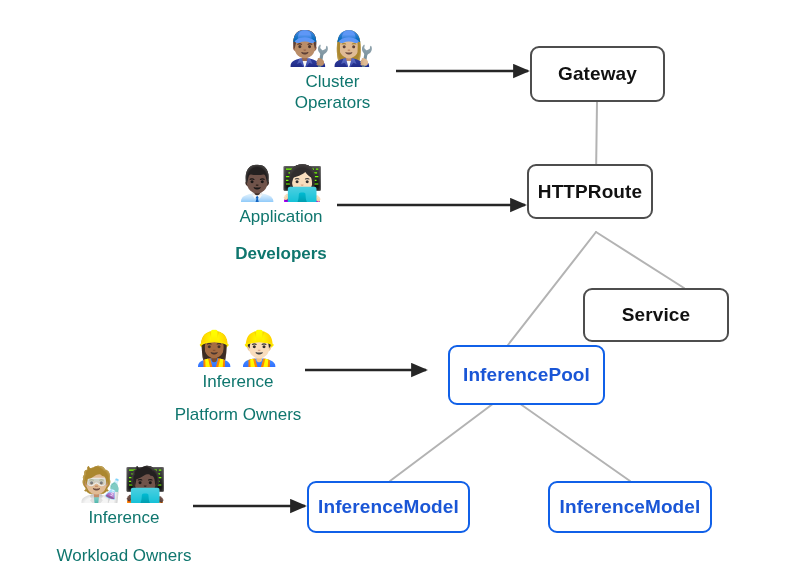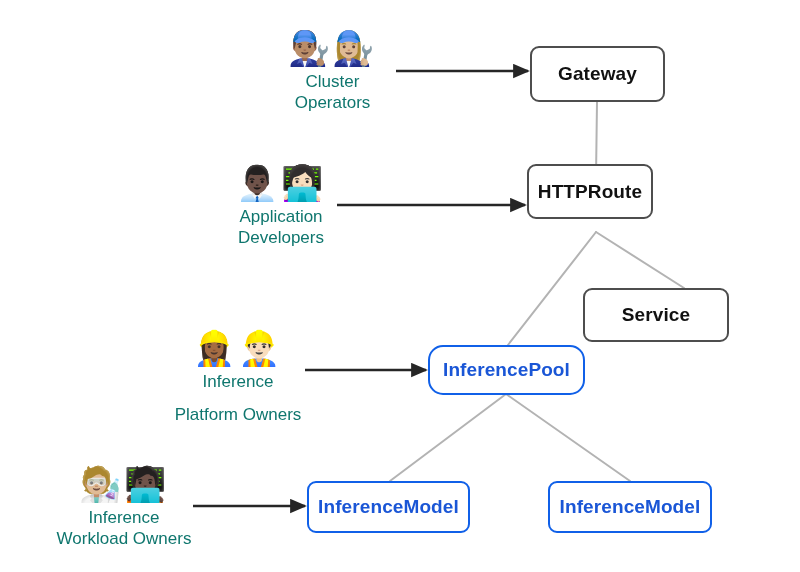--- a/index.html
+++ b/index.html
@@ -99,46 +99,46 @@
   <div id="nodes-layer">
       <div class="node core" style="left: 530px; top: 46px; width: 135px; height: 56px;">
         <span>Gateway</span>
       </div>
       <div class="node core" style="left: 527px; top: 164px; width: 126px; height: 55px;">
         <span>HTTPRoute</span>
       </div>
       <div class="node core" style="left: 583px; top: 288px; width: 146px; height: 54px;">
         <span>Service</span>
       </div>
-      <div class="node inference" style="left: 428px; top: 345px; width: 157px; height: 50px; border-radius: 15px;">
+      <div class="node inference" style="left: 448px; top: 345px; width: 157px; height: 60px;">
         <span>InferencePool</span>
       </div>
       <div class="node inference" style="left: 307px; top: 481px; width: 163px; height: 52px;">
         <span>InferenceModel</span>
       </div>
       <div class="node inference" style="left: 548px; top: 481px; width: 164px; height: 52px;">
         <span>InferenceModel</span>
       </div>
     </div>
   <div id="actors-layer">
       <div class="actor" style="left: 270px; top: 28px; width: 125px;">
         <div class="actor-emojis">👨🏽‍🔧👩🏼‍🔧</div>
         <div class="actor-label">Cluster</div>
         <div class="actor-label" style="margin-top: 0px;">Operators</div>
       </div>
       <div class="actor" style="left: 216px; top: 163px; width: 130px;">
         <div class="actor-emojis">👨🏿‍💼👩🏻‍💻</div>
         <div class="actor-label">Application</div>
-        <div class="actor-label" style="margin-top: 0px;">Developers</div>
+        <div class="actor-label" style="margin-top: 16px; font-weight: bold;">Developers</div>
       </div>
       <div class="actor" style="left: 166px; top: 328px; width: 144px;">
         <div class="actor-emojis">👷🏾‍♀️👷🏻‍♂️</div>
         <div class="actor-label">Inference</div>
         <div class="actor-label" style="margin-top: 12px;">Platform Owners</div>
       </div>
       <div class="actor" style="left: 48px; top: 464px; width: 152px;">
         <div class="actor-emojis">🧑🏼‍🔬🧑🏿‍💻</div>
         <div class="actor-label">Inference</div>
-        <div class="actor-label" style="margin-top: 0px;">Workload Owners</div>
+        <div class="actor-label" style="margin-top: 17px;">Workload Owners</div>
       </div>
     </div>
 
 </div>
 
 </body></html>

